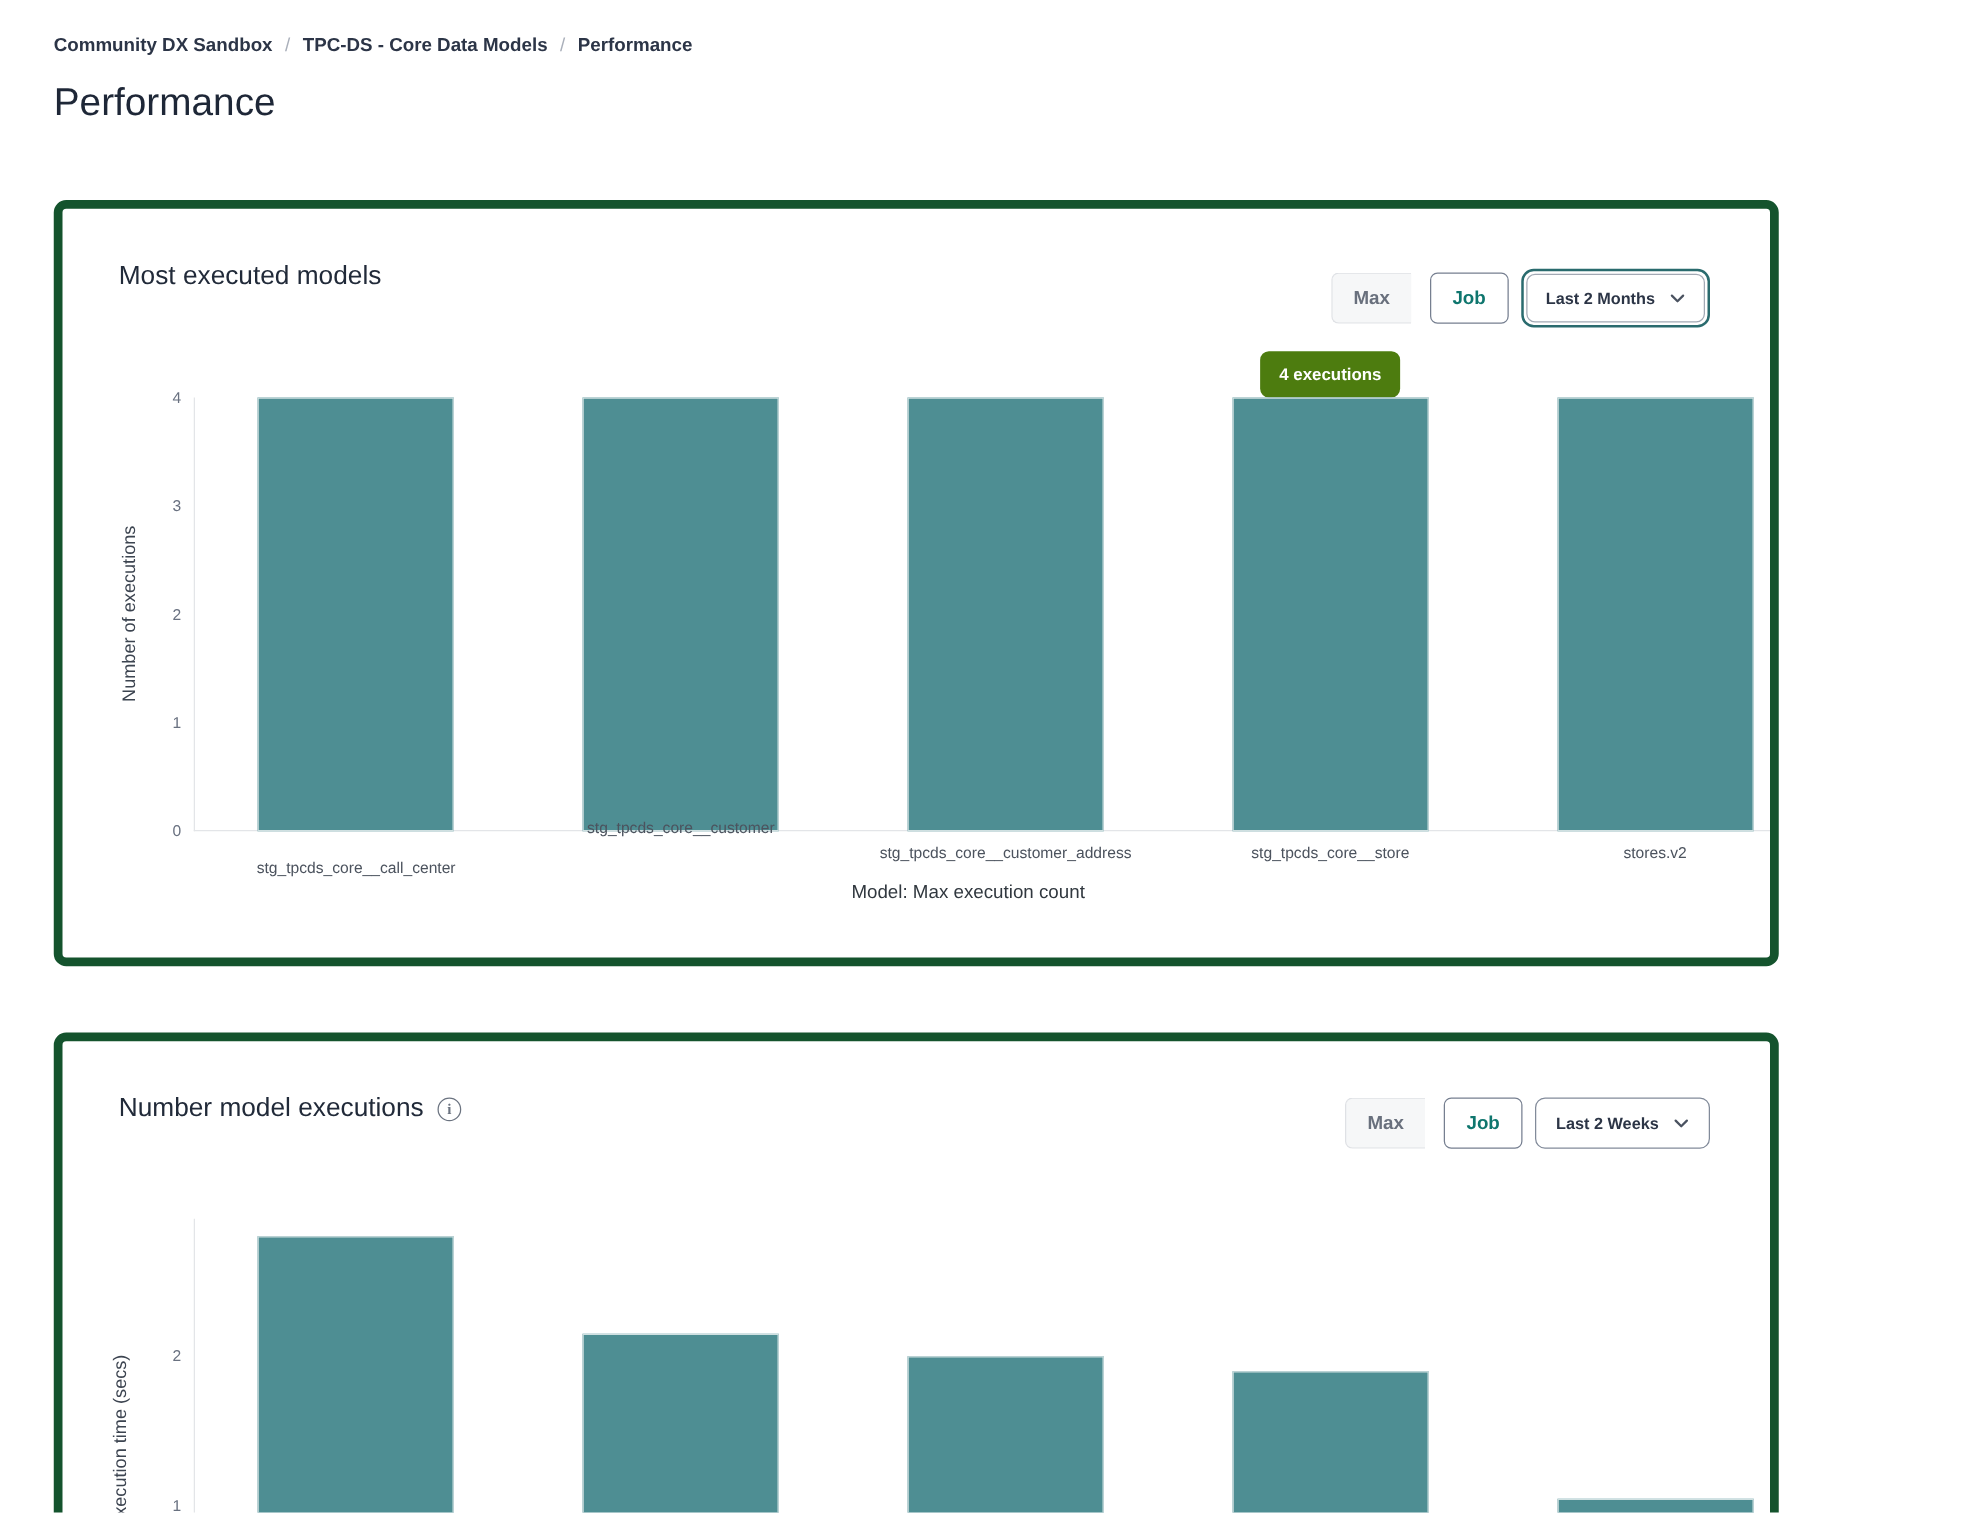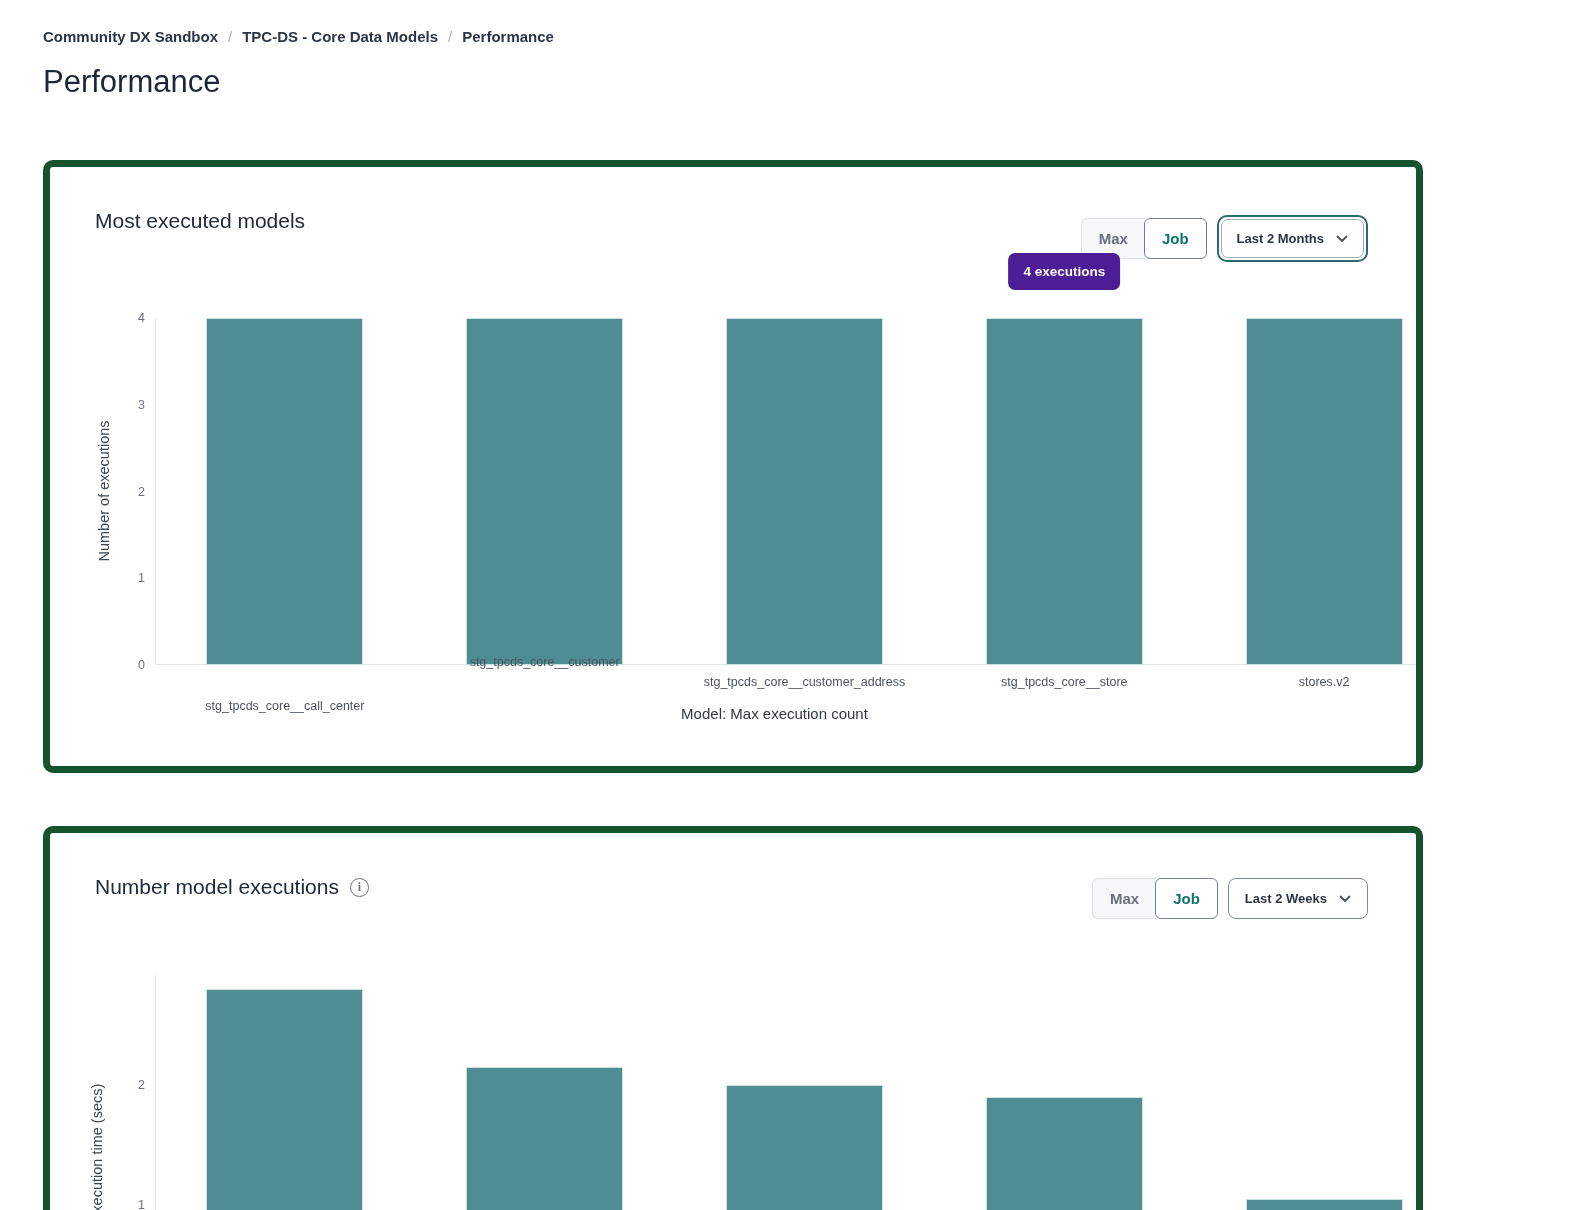--- a/index.html
+++ b/index.html
@@ -22,21 +22,21 @@
   .card-title { position: absolute; left: 45px; top: 42px; font-size: 21px; font-weight: 500;
     color: #212a39; display: inline-flex; align-items: center; gap: 11px; }
   .info-icon { width: 19px; height: 19px; border: 1.5px solid #6b7380; border-radius: 50%;
     color: #6b7380; font-size: 12px; font-weight: 700; display: inline-flex;
     align-items: center; justify-content: center; font-family: "Liberation Serif", serif; }
 
   .controls { position: absolute; right: 48px; display: flex; align-items: center; gap: 10px; }
   #card1 .controls { top: 48px; }
   #card2 .controls { top: 45px; }
 
-  .seg { display: flex; align-items: flex-end; }
+  .seg { display: flex; align-items: flex-end; gap: 16px; }
   .seg-btn { font-size: 15px; font-weight: 600; padding: 12px 17px; line-height: 1;
     cursor: pointer; background: #f6f7f8; border: 1px solid #dfe1e5; color: #69707d; }
   .seg-btn.left { border-radius: 6px 0 0 6px; border-right: none; }
   .seg-btn.selected { background: #ffffff; color: #0f766e; border: 1px solid #767f90;
     border-radius: 6px; margin-left: -1px; }
 
   .select-ring { border: 2px solid #2a6b6e; border-radius: 10px; padding: 2px; background: #fff; }
   .select-box { background: #fff; border: 1px solid #a2a9b4; border-radius: 7px;
     padding: 12px 15px; display: flex; align-items: center; gap: 12px; font-size: 13px;
     font-weight: 600; color: #2c3546; line-height: 1; cursor: pointer; }
@@ -86,39 +86,39 @@
     <div class="select-ring">
       <div class="select-box">
         <span>Last 2 Months</span>
         <svg class="chev" width="12" height="8" viewBox="0 0 12 8">
           <polyline points="1.5,1.5 6,6 10.5,1.5" fill="none" stroke="#4a5260" stroke-width="1.8" stroke-linecap="round" stroke-linejoin="round"></polyline>
         </svg>
       </div>
     </div>
   </div>
 
-  <div class="chart-tooltip" id="tooltip1" style="left: 1014.3px; background: #4c1d95;">
+  <div class="chart-tooltip" id="tooltip1" style="left: 1014.3px; background: #4d7c0f; margin-top: 28px;">
     <span>4 executions</span>
   </div>
 
   <div class="chart-mount" id="chart1">
     <div class="y-axis-title" style="left:54px; top:324px;">Number of executions</div>
     <div class="x-axis-title">Model: Max execution count</div>
   <div class="plot-box" style="left: 105px; top: 151px; width: 1299px; height: 347px;"></div>
       <div class="ytick" style="left: 55px; width: 40px; top: 498px;">0</div>
       <div class="ytick" style="left: 55px; width: 40px; top: 411.25px;">1</div>
       <div class="ytick" style="left: 55px; width: 40px; top: 324.5px;">2</div>
       <div class="ytick" style="left: 55px; width: 40px; top: 237.75px;">3</div>
       <div class="ytick" style="left: 55px; width: 40px; top: 151px;">4</div>
       <div class="bar" style="left: 156.4px; top: 151px; width: 157px; height: 347px; background: rgb(78, 142, 147);"></div>
       <div class="bar" style="left: 416.2px; top: 151px; width: 157px; height: 347px; background: rgb(78, 142, 147);"></div>
       <div class="bar" style="left: 676px; top: 151px; width: 157px; height: 347px; background: rgb(78, 142, 147);"></div>
       <div class="bar" style="left: 935.8px; top: 151px; width: 157px; height: 347px; background: rgb(78, 142, 147);"></div>
       <div class="bar" style="left: 1195.6px; top: 151px; width: 157px; height: 347px; background: rgb(78, 142, 147);"></div>
-      <div class="xlabel" style="left: 105px; width: 259.8px; top: 532px;">stg_tpcds_core__call_center</div>
+      <div class="xlabel" style="left: 105px; width: 259.8px; top: 520px;">stg_tpcds_core__call_center</div>
       <div class="xlabel" style="left: 364.8px; width: 259.8px; top: 488px;">stg_tpcds_core__customer</div>
       <div class="xlabel" style="left: 624.6px; width: 259.8px; top: 508px;">stg_tpcds_core__customer_address</div>
       <div class="xlabel" style="left: 884.4px; width: 259.8px; top: 508px;">stg_tpcds_core__store</div>
       <div class="xlabel" style="left: 1144.2px; width: 259.8px; top: 508px;">stores.v2</div>
     </div>
 </section>
 
 <section class="card" id="card2">
   <div class="card-title">
     <span>Number model executions</span>

